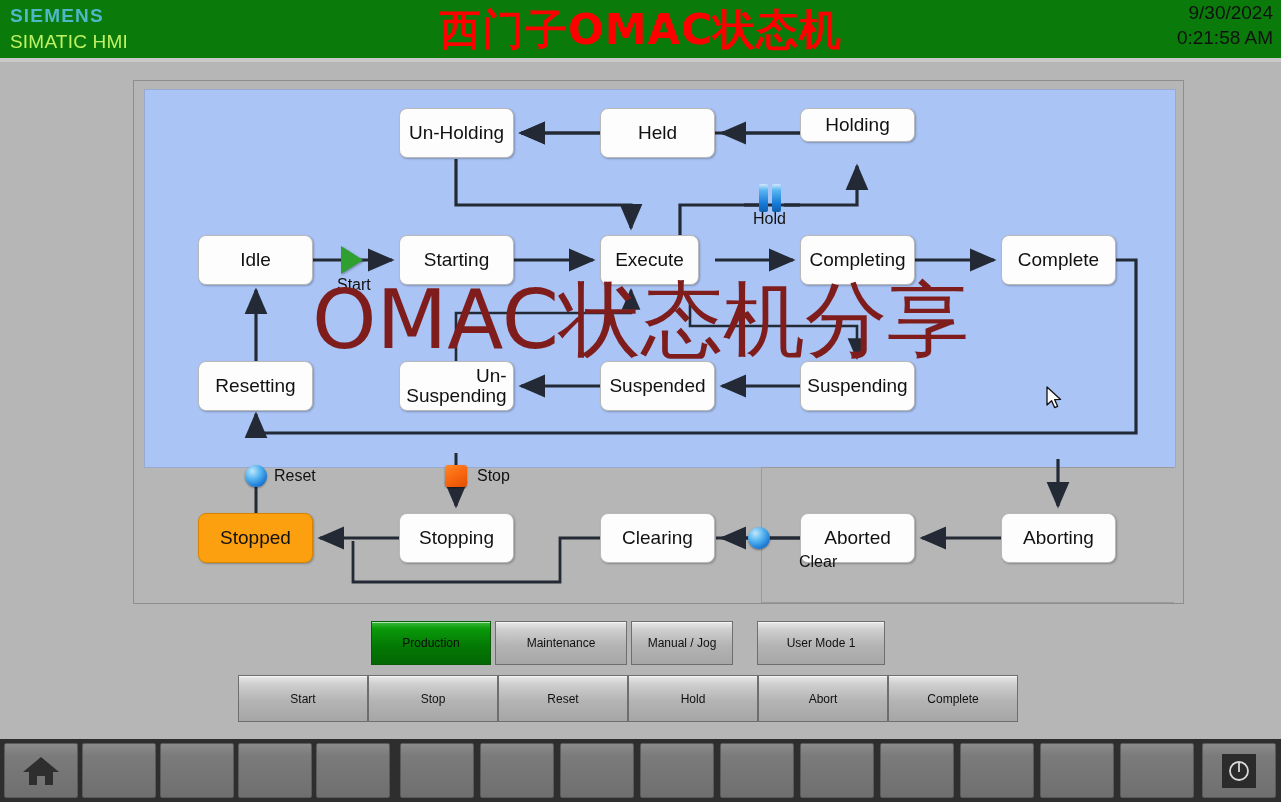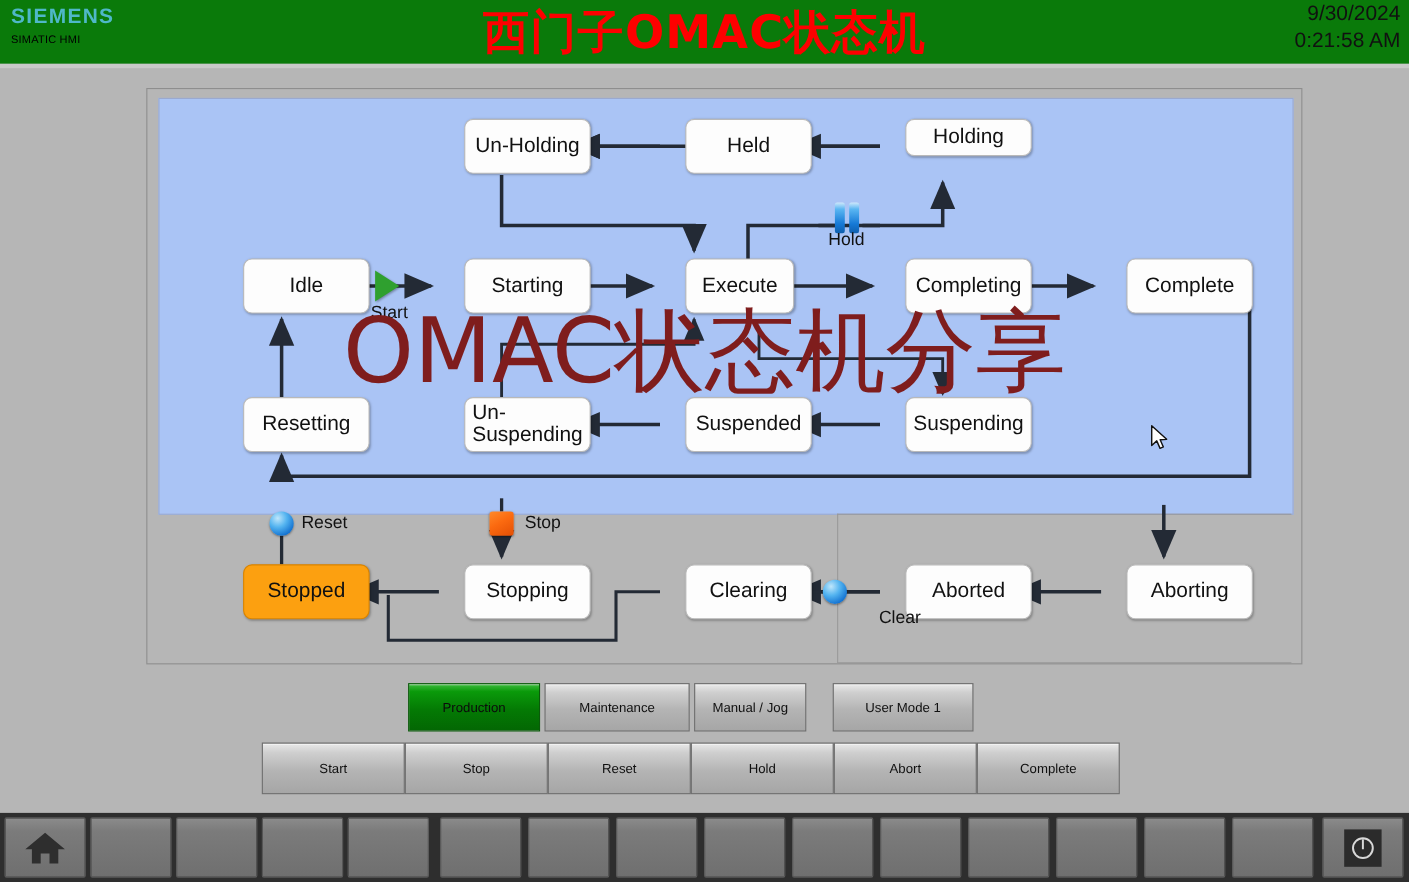--- a/index.html
+++ b/index.html
@@ -17,21 +17,21 @@
   #header-strip{
     position:absolute;left:0;top:58px;width:1281px;height:4px;
     background:#c9c9c9;
   }
   #siemens-logo{
     position:absolute;left:10px;top:5px;
     color:#4fb8c8;font-size:19px;font-weight:bold;letter-spacing:1.2px;
   }
   #simatic-label{
     position:absolute;left:10px;top:31px;
-    color:#000000;font-size:10px;letter-spacing:0.2px;
+    color:#bef264;font-size:19px;letter-spacing:0.2px;
   }
   #header-title{
     position:absolute;left:0;top:2px;width:1281px;text-align:center;
     color:#fe0000;font-size:42px;font-weight:bold;
     font-family:"DejaVu Sans",sans-serif;
     letter-spacing:1px;
   }
   #clock-date{
     position:absolute;right:8px;top:2px;color:#111;font-size:19px;
   }
@@ -52,23 +52,22 @@
     position:absolute;left:627px;top:386px;width:412px;height:134px;
     border:1px solid #9a9a9a;border-right:none;
   }
 
   
   .sbox{
     position:absolute;
     background:#fdfdfd;border:1px solid #b9b9b9;border-radius:8px;
     box-shadow:1px 1px 2px rgba(0,0,0,0.25);
     display:flex;align-items:center;justify-content:center;
-    text-align:left;color:#111;font-size:19px;line-height:20px;
+    text-align:right;color:#111;font-size:19px;line-height:20px;
     box-sizing:border-box;
-    margin-left:23px;
   }
   .sbox.active{
     background:#fca010;border-color:#d98400;
   }
 
   
   #wires{position:absolute;left:0;top:0;width:1281px;height:802px;pointer-events:none;}
 
   
   .tlabel{

